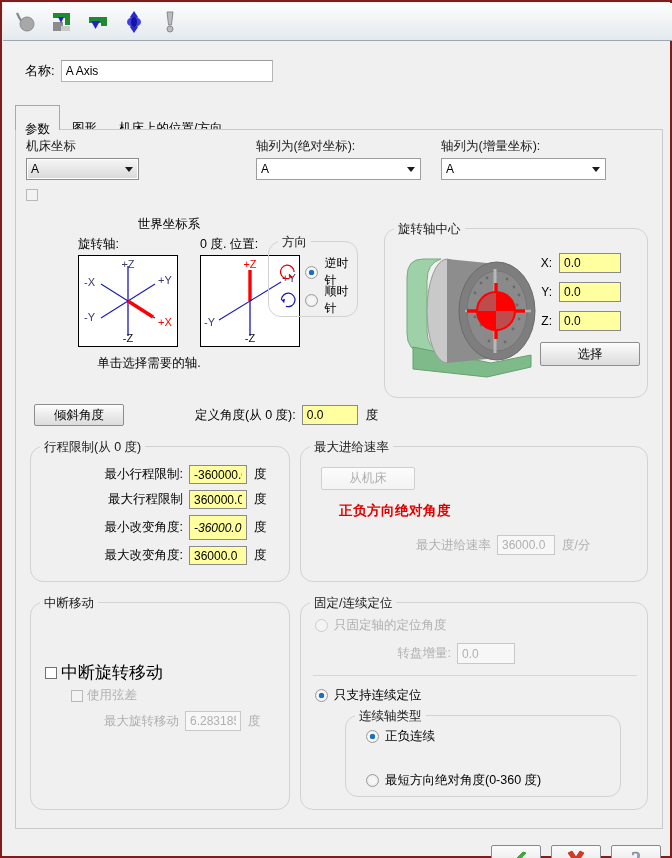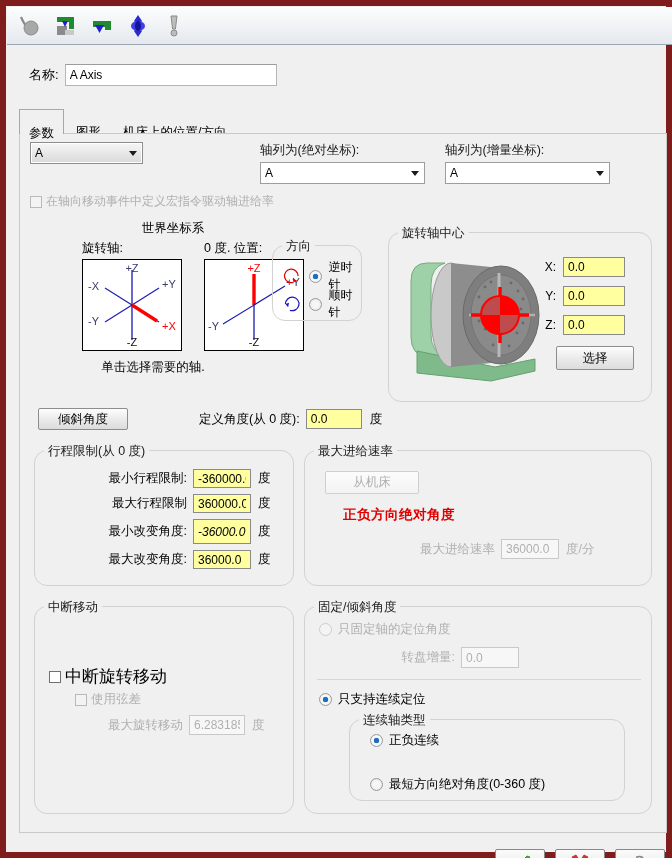--- a/index.html
+++ b/index.html
@@ -6,21 +6,21 @@
   body{
     width:672px;height:858px;
     background:#f0f0f0;
     font-family:"Liberation Sans","DejaVu Sans",sans-serif;
     font-size:12px;color:#000;
     overflow:hidden;
     -webkit-font-smoothing:none;
   }
   .win{
     position:absolute;left:0;top:0;width:672px;height:858px;
-    border:6px solid #7f1d1d;box-sizing:border-box;background:#f0f0f0;
+    border:2px solid #7f1d1d;box-sizing:border-box;background:#f0f0f0;
   }
   
   .toolbar{
     position:absolute;left:1px;top:1px;width:670px;height:38px;
     background:linear-gradient(#fdfdfd,#eef1f4 60%,#e4e9ee);
     border-bottom:1px solid #9aa7b2;box-sizing:border-box;
     display:flex;align-items:center;padding-left:10px;gap:10px;
   }
   .tbicon{width:26px;height:26px;position:relative;cursor:default;}
 
@@ -178,20 +178,21 @@
       <div class="tab active">参数</div>
       <div class="tab plain">图形</div>
       <div class="tab plain">机床上的位置/方向</div>
     </div>
 
     <div class="tabpanel">
 
       <div class="toprow">
         <div style="display:flex;">
           <div style="width:230px;">
+            <span class="fieldlabel">机床坐标</span>
             <div class="combo grad" style="width:113px;">
               <span>A</span>
               <span class="arrow"></span>
             </div>
           </div>
           <div style="width:185px;">
             <span class="fieldlabel">轴列为(绝对坐标):</span>
             <div class="combo" style="width:165px;">
               <span>A</span>
               <span class="arrow"></span>
@@ -200,21 +201,20 @@
           <div style="width:185px;">
             <span class="fieldlabel">轴列为(增量坐标):</span>
             <div class="combo" style="width:165px;">
               <span>A</span>
               <span class="arrow"></span>
             </div>
           </div>
         </div>
         <div class="chkrow dis" style="margin-top:9px;">
           <span class="cbox"></span>
-          <span>在轴向移动事件中定义宏指令驱动轴进给率</span>
         </div>
       </div>
 
       <div style="position:absolute;left:18px;top:86px;width:350px;">
         <div class="centerlab" style="width:250px;margin-left:10px;">世界坐标系</div>
         <div style="display:flex;gap:22px;margin-top:3px;padding-left:44px;">
           <div>
             <div style="font-size:12.5px;margin-bottom:2px;">旋转轴:</div>
             <div class="axisbox" style="width:100px;height:92px;">
               <svg width="98" height="90" viewBox="0 0 98 90">
@@ -313,21 +313,21 @@
             <input class="txtbox yel" style="width: 62px; height: 20px;" type="text" value="0.0">
           </div>
           <div style="display:flex;align-items:center;gap:7px;margin-bottom:9px;">
             <span style="width:12px;text-align:right;">Y:</span>
             <input class="txtbox yel" style="width: 62px; height: 20px;" type="text" value="0.0">
           </div>
           <div style="display:flex;align-items:center;gap:7px;margin-bottom:11px;">
             <span style="width:12px;text-align:right;">Z:</span>
             <input class="txtbox yel" style="width: 62px; height: 20px;" type="text" value="0.0">
           </div>
-          <div class="btn" style="width:78px;height:24px;margin-left:12px;">选择</div>
+          <div class="btn" style="width:100px;height:24px;">选择</div>
         </div>
       </div>
 
       <div style="position:absolute;left:18px;top:274px;display:flex;align-items:center;">
         <div class="btn" style="width:90px;height:22px;">倾斜角度</div>
         <span style="margin-left:71px;font-size:12.5px;">定义角度(从 0 度):</span>
         <input class="txtbox yel" style="width: 56px; height: 20px; margin-left: 6px;" type="text" value="0.0">
         <span style="margin-left:8px;font-size:12.5px;">度</span>
       </div>
 
@@ -379,21 +379,21 @@
           <span style="font-size:12.5px;">使用弦差</span>
         </div>
         <div style="position:absolute;left:0;top:108px;width:100%;display:flex;align-items:center;">
           <span class="dis" style="width:148px;text-align:right;font-size:12.5px;">最大旋转移动</span>
           <input class="txtbox dimfield" style="width: 56px; height: 20px; margin-left: 6px;" type="text" disabled="" value="6.283185">
           <span class="dis" style="margin-left:7px;font-size:12.5px;">度</span>
         </div>
       </div>
 
       <div class="grp" style="left:284px;top:472px;width:348px;height:208px;">
-        <span class="cap">固定/倾斜角度</span>
+        <span class="cap">固定/连续定位</span>
         <div class="rrow dis" style="position:absolute;left:14px;top:14px;">
           <span class="radio dis"></span>
           <span>只固定轴的定位角度</span>
         </div>
         <div style="position:absolute;left:0;top:40px;width:100%;display:flex;align-items:center;">
           <span class="dis" style="width:150px;text-align:right;font-size:12.5px;">转盘增量:</span>
           <input class="txtbox dimfield" style="width: 58px; height: 21px; margin-left: 6px;" type="text" disabled="" value="0.0">
         </div>
         <div class="hsep" style="position:absolute;left:12px;top:72px;width:324px;"></div>
         <div class="rrow" style="position:absolute;left:14px;top:84px;">

